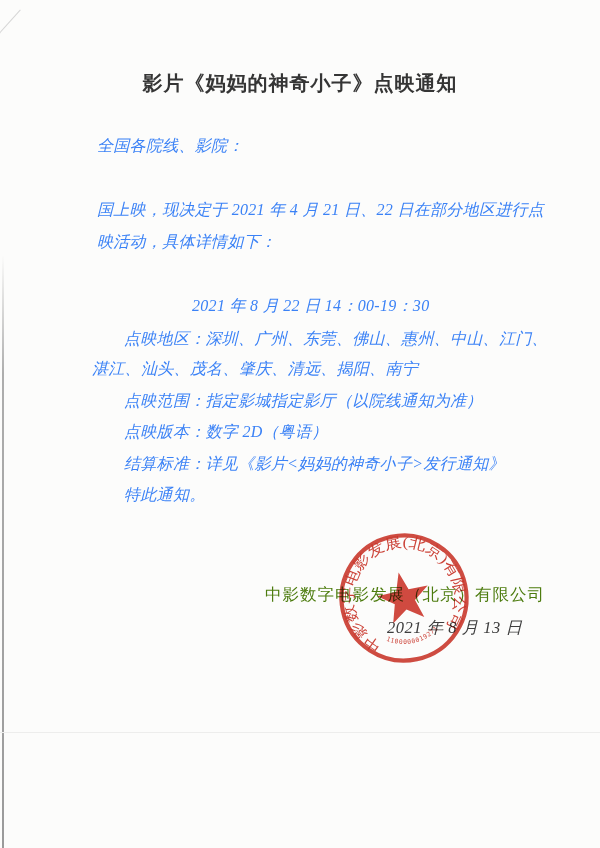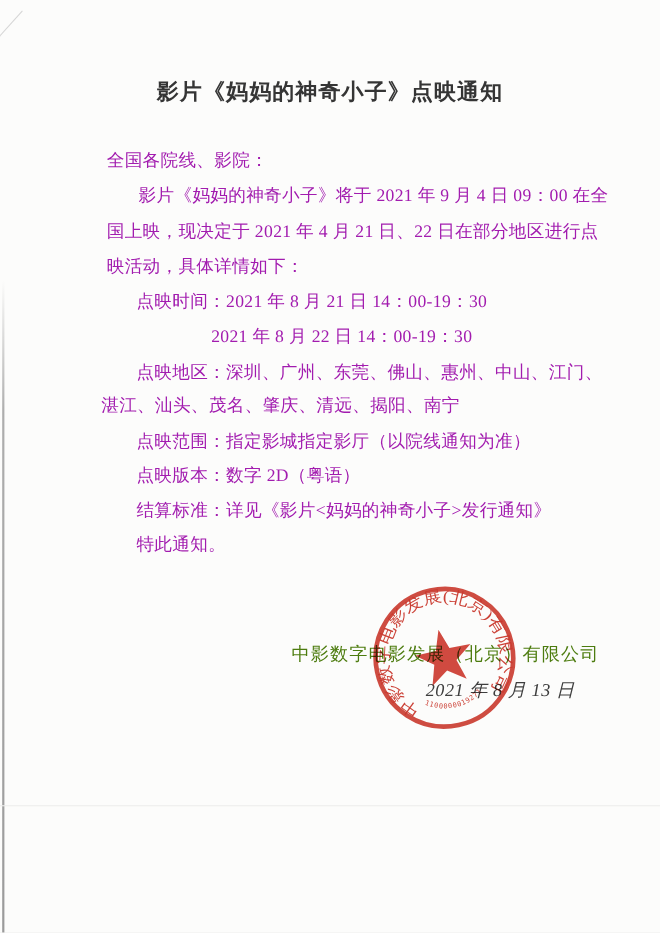--- a/index.html
+++ b/index.html
@@ -27,21 +27,22 @@
   .doc-title{
     position:absolute;left:0;top:70px;width:600px;
     text-align:center;
     font-size:20px;font-weight:700;letter-spacing:1px;
     color:#353535;
   }
   .line{
     position:absolute;
     font-size:16px;letter-spacing:.3px;
     white-space:nowrap;
-    color:#a21caf;
+    color:#3b82f6;
+    font-style:italic;
   }
   .l1 {top:136px;left:97px;}
   .l2 {top:168px;left:126px;}
   .l3 {top:200px;left:97px;}
   .l4 {top:232px;left:97px;}
   .l5 {top:264px;left:124px;}
   .l6 {top:296px;left:192px;}
   .l7 {top:329px;left:124px;}
   .l8 {top:359px;left:92px;}
   .l9 {top:391px;left:124px;text-align:right;}
@@ -69,24 +70,22 @@
 
 <div class="page">
 
   <div class="corner-streak"></div>
   <div class="edge-left"></div>
   <div class="fold-line"></div>
 
   <div class="doc-title">影片《妈妈的神奇小子》点映通知</div>
 
   <div class="line l1">全国各院线、影院：</div>
-  <div class="line l2">影片《妈妈的神奇小子》将于 2021 年 9 月 4 日 09：00 在全</div>
   <div class="line l3">国上映，现决定于 2021 年 4 月 21 日、22 日在部分地区进行点</div>
   <div class="line l4">映活动，具体详情如下：</div>
-  <div class="line l5">点映时间：2021 年 8 月 21 日 14：00-19：30</div>
   <div class="line l6">2021 年 8 月 22 日 14：00-19：30</div>
   <div class="line l8">湛江、汕头、茂名、肇庆、清远、揭阳、南宁</div>
   <div class="line l7">点映地区：深圳、广州、东莞、佛山、惠州、中山、江门、</div>
   <div class="line l9">点映范围：指定影城指定影厅（以院线通知为准）</div>
   <div class="line l10">点映版本：数字 2D（粤语）</div>
   <div class="line l11">结算标准：详见《影片&lt;妈妈的神奇小子&gt;发行通知》</div>
   <div class="line l12">特此通知。</div>
 
   <div class="sig-company">中影数字电影发展（北京）有限公司</div>
   <div class="sig-date">2021 年 8 月 13 日</div>

